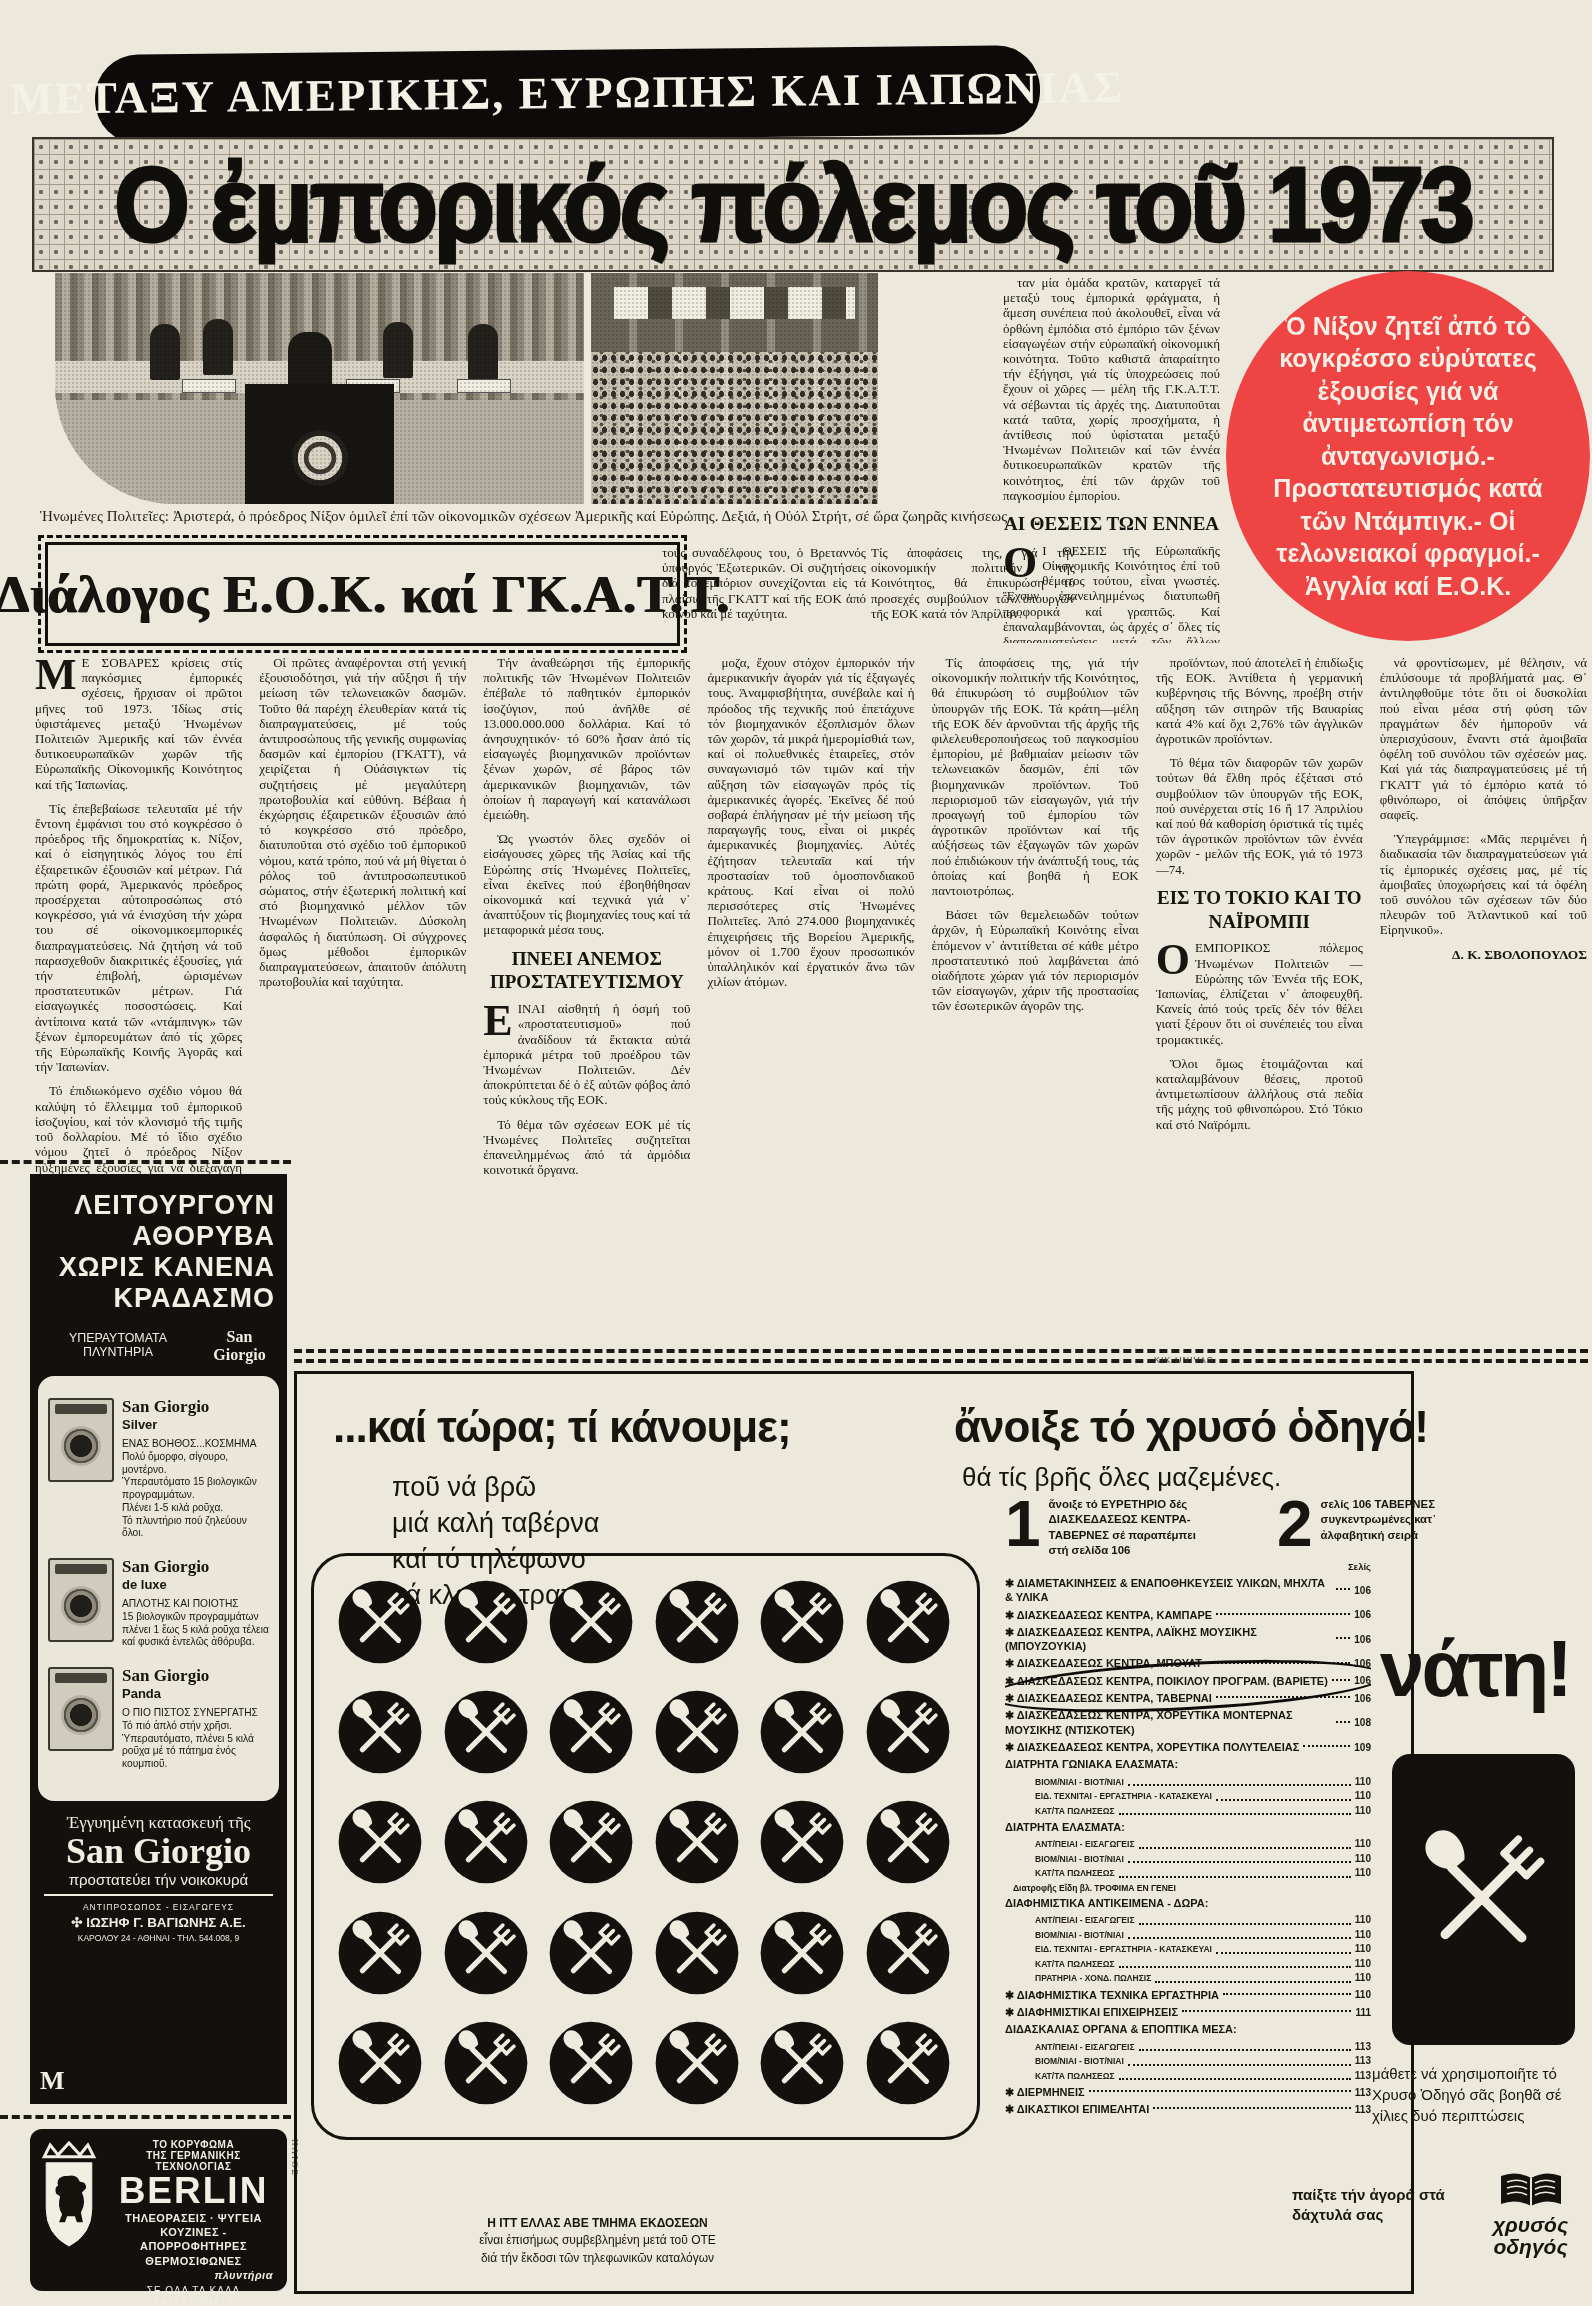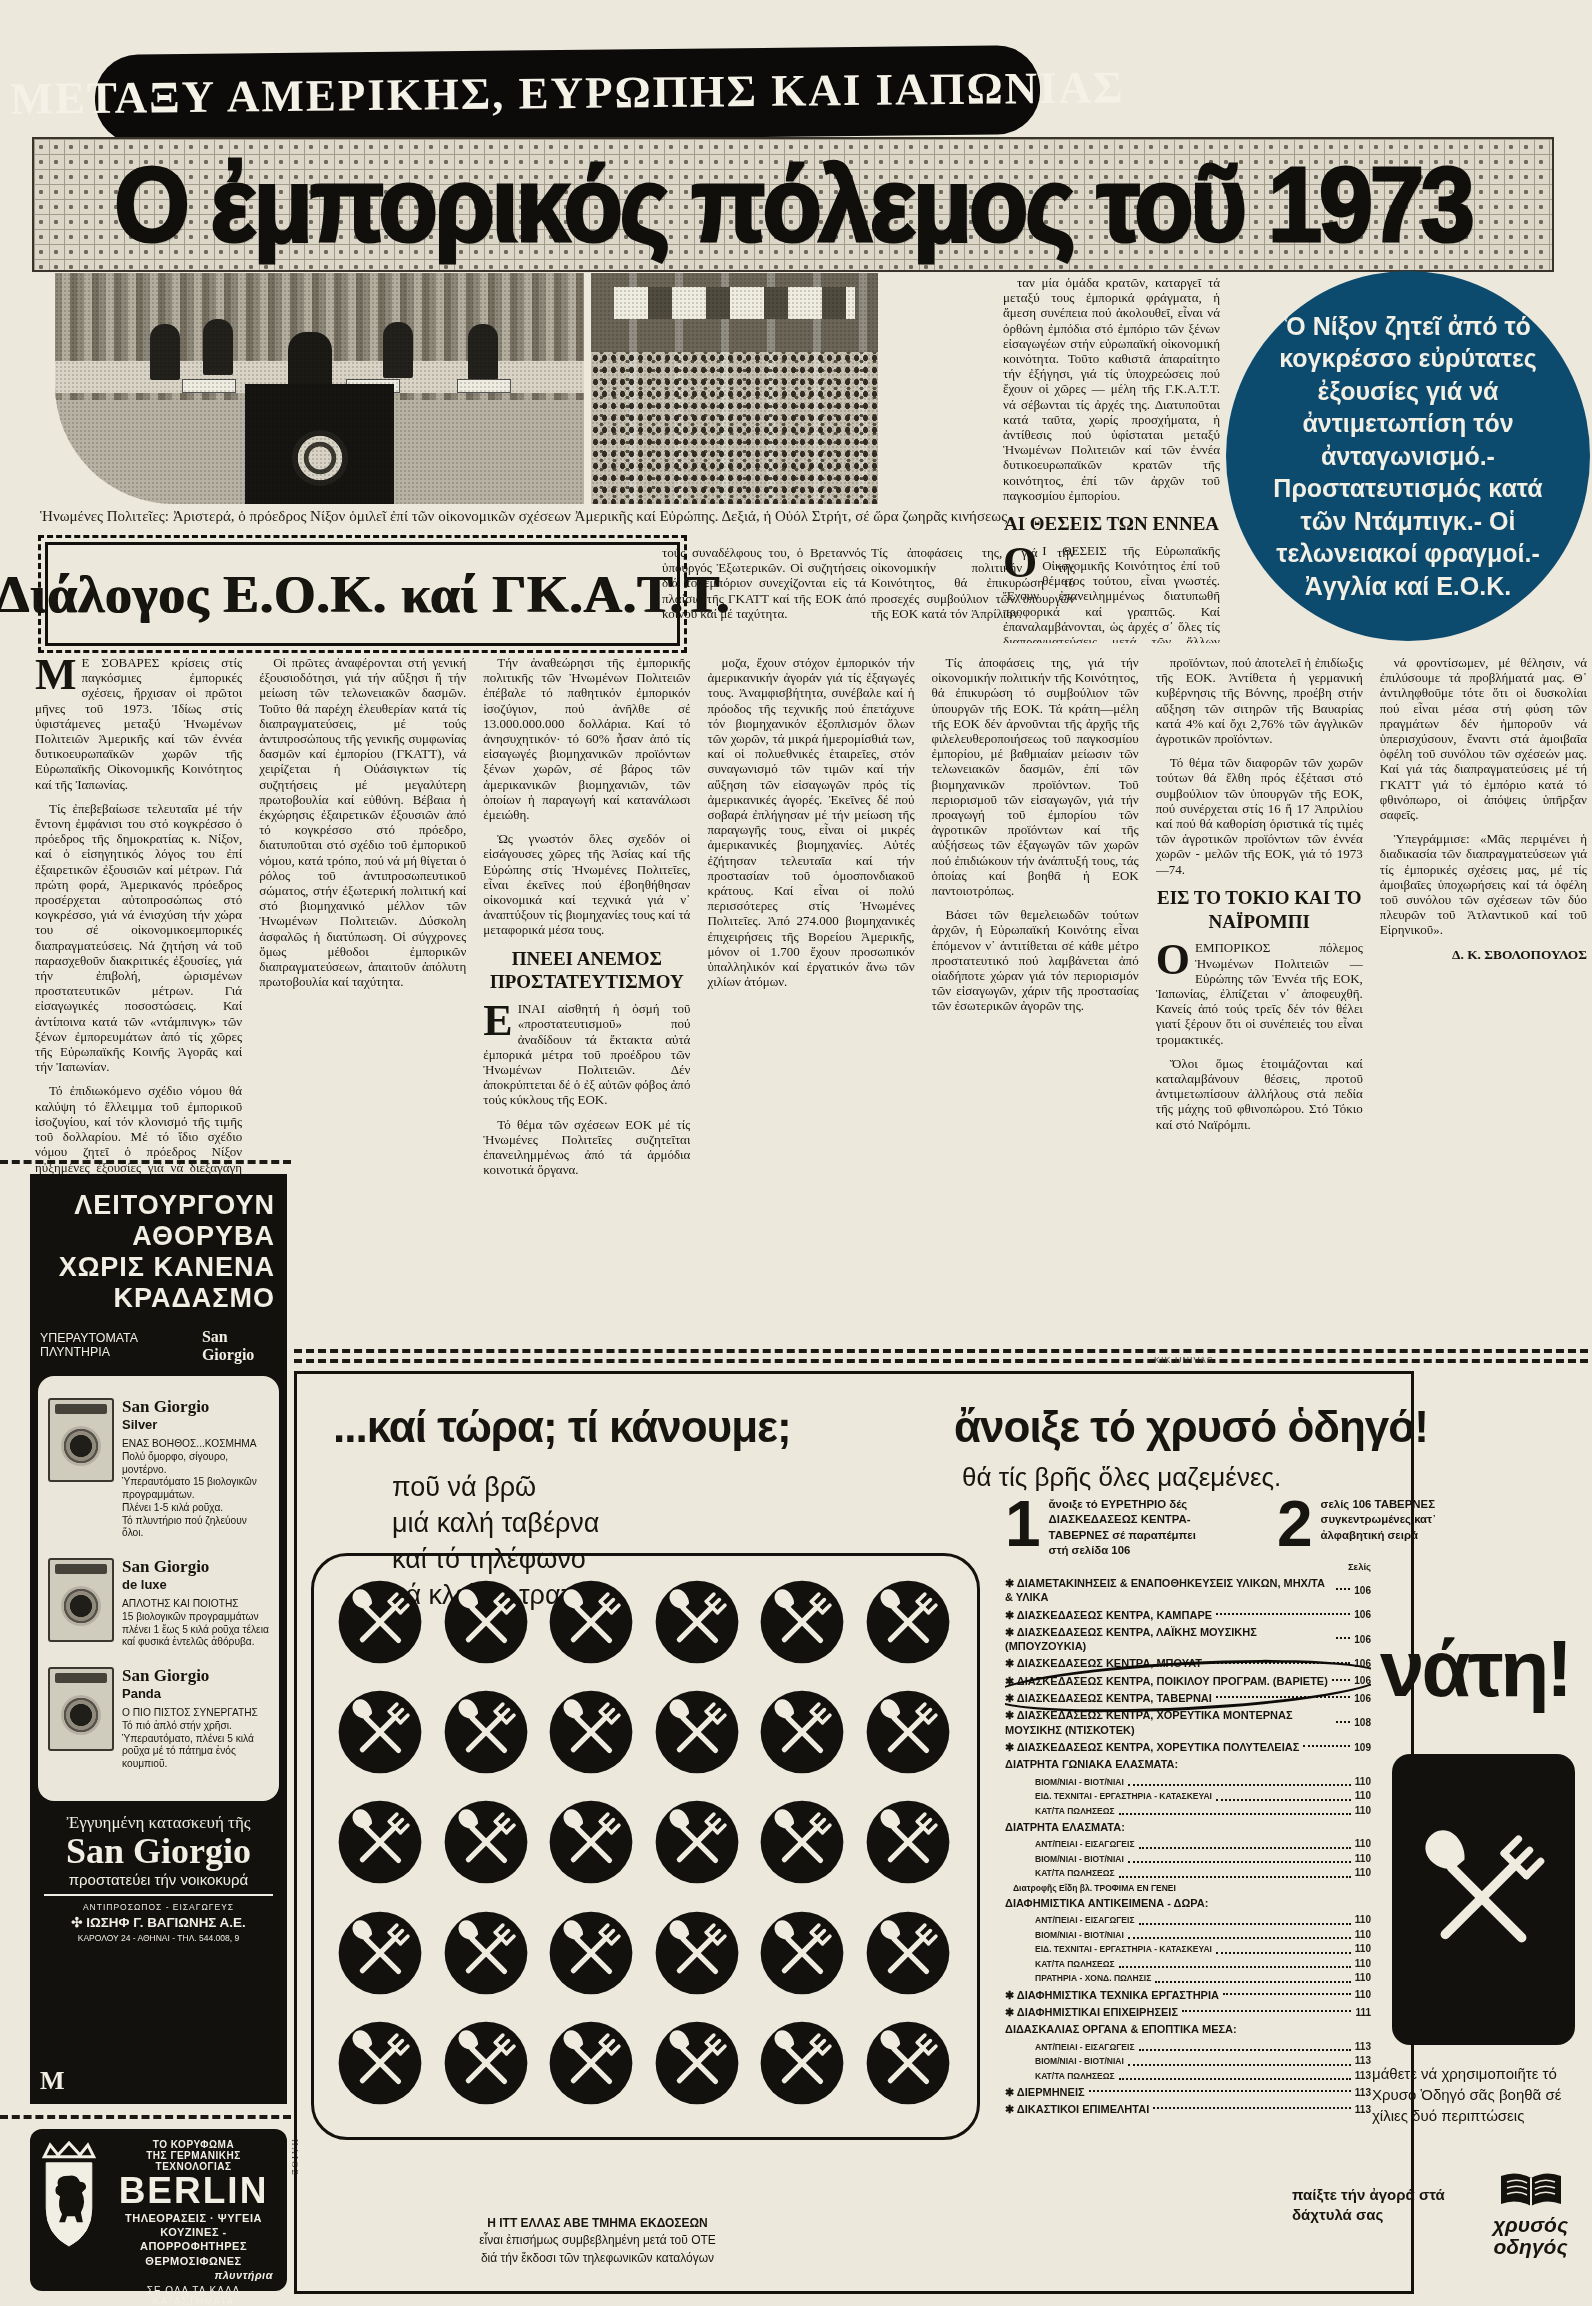--- a/index.html
+++ b/index.html
@@ -61,21 +61,21 @@
     background:repeating-linear-gradient(90deg,#efece0 0 34px,#504b3f 34px 58px);}
   #photo-right .crowd{position:absolute;left:0;right:0;bottom:0;height:66%;
     background-image:
       radial-gradient(#332f26 2.2px, transparent 2.7px),
       radial-gradient(#55503f 1.8px, transparent 2.3px);
     background-size:9px 12px,13px 9px;background-position:0 0,4px 5px;}
   #photo-caption{left:40px;top:508px;width:876px;font-size:15px;white-space:nowrap;color:#201d15;}
 
   
   #summary-circle{
-    left:1226px;top:271px;width:364px;height:370px;background:#0c4a6e;border-radius:50%;
+    left:1226px;top:271px;width:364px;height:370px;background:#ef4444;border-radius:50%;
     display:flex;align-items:center;justify-content:center;text-align:center;
     padding:34px 26px;box-sizing:border-box;
   }
   #summary-circle .sum-text{
     color:#f2efe4;font-family:"Liberation Sans",sans-serif;font-weight:bold;
     font-size:25px;line-height:1.3;
   }
 
   
   #mid-col{left:1003px;top:275px;width:217px;height:368px;overflow:hidden;}
@@ -105,21 +105,21 @@
   #signature{font-weight:bold;text-align:right;font-size:13.4px;margin-top:6px;text-indent:0;}
 
   
   .dash-sep{border-top:4px dashed #1c1a14;}
   .dash-sep.dbl{border-bottom:4px dashed #1c1a14;height:6px;}
 
   
   #sg-ad{left:30px;top:1174px;width:257px;height:930px;background:#12110d;color:#f1eee3;}
   #sg-head{padding:16px 12px 6px;text-align:right;}
   #sg-head .line{font-family:"Liberation Sans",sans-serif;font-weight:bold;font-size:27px;line-height:1.15;letter-spacing:1px;}
-  #sg-sub{padding:8px 10px 10px;font-family:"Liberation Sans",sans-serif;font-size:12.4px;display:flex;gap:6px;align-items:baseline;justify-content:center;}
+  #sg-sub{padding:8px 10px 10px;font-family:"Liberation Sans",sans-serif;font-size:12.4px;display:flex;gap:6px;align-items:baseline;justify-content:center;text-align:center;}
   #sg-sub .sg-brand{font-family:"Liberation Serif",serif;font-weight:bold;font-size:16px;}
   #sg-machines{margin:2px 8px;background:#eae6da;border-radius:16px;padding:12px 8px;color:#17150f;}
   .sg-model{display:flex;gap:8px;margin:10px 2px 18px;}
   .washer{width:62px;height:80px;background:#cfcbbd;border:2px solid #3a372e;border-radius:3px;position:relative;flex:none;}
   .washer::before{content:'';position:absolute;left:5px;top:4px;right:5px;height:10px;background:#45423a;border-radius:2px;}
   .washer::after{content:'';position:absolute;left:50%;top:57%;width:40px;height:40px;transform:translate(-50%,-50%);
     border-radius:50%;background:radial-gradient(circle,#201e18 38%,#8f8a7b 40% 52%,#54514a 54% 60%,#b5b0a2 62%);}
   .sg-model .sg-name{font-family:"Liberation Serif",serif;font-weight:bold;font-size:17px;line-height:1;}
   .sg-model .sg-variant{font-family:"Liberation Sans",sans-serif;font-weight:bold;font-size:13px;margin:2px 0 6px;}
   .sg-model .line{font-family:"Liberation Sans",sans-serif;font-size:10.2px;line-height:1.25;}

